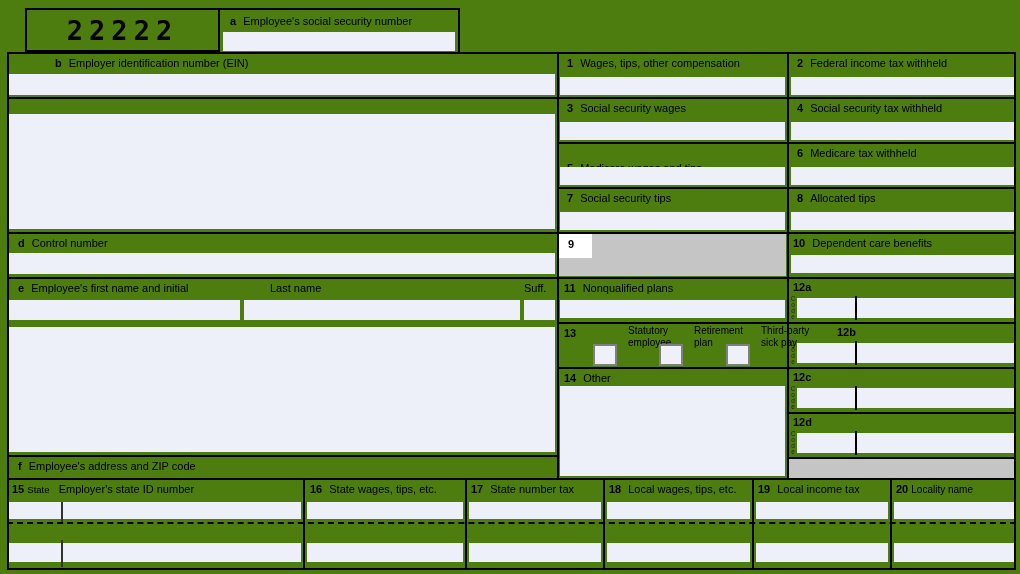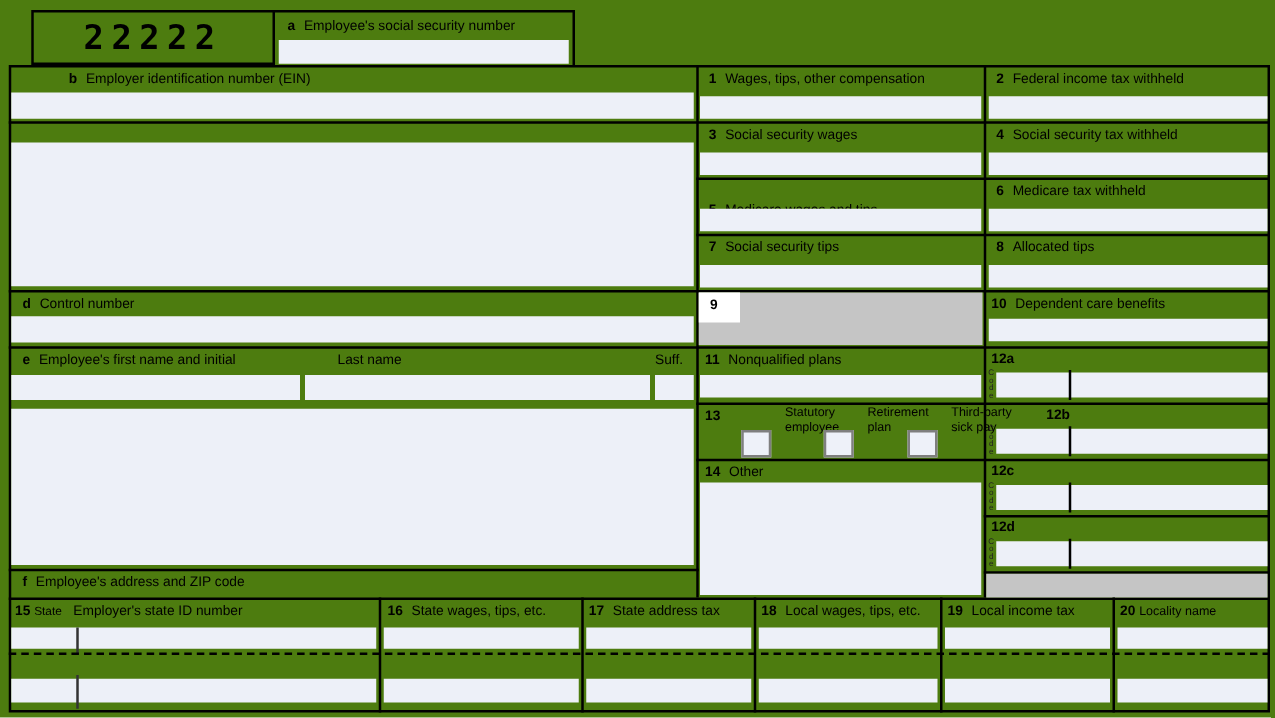--- a/index.html
+++ b/index.html
@@ -141,21 +141,21 @@
   <div class="shade" style="left:789px;top:459px;width:225px;height:19px;"></div>
 
   <div class="ln" style="left:303px;top:478px;width:2px;height:92px;"></div>
   <div class="ln" style="left:465px;top:478px;width:2px;height:92px;"></div>
   <div class="ln" style="left:603px;top:478px;width:2px;height:92px;"></div>
   <div class="ln" style="left:752px;top:478px;width:2px;height:92px;"></div>
   <div class="ln" style="left:890px;top:478px;width:2px;height:92px;"></div>
 
   <span class="lbl" style="left:12px;top:483px;"><span class="bx">15</span>&nbsp;<span class="small">State</span>&nbsp;&nbsp;&nbsp;<span>Employer's state ID number</span></span>
   <span class="lbl" style="left:310px;top:483px;"><span class="bx">16</span><span class="gap"></span><span>State wages, tips, etc.</span></span>
-  <span class="lbl" style="left:471px;top:483px;"><span class="bx">17</span><span class="gap"></span><span>State address tax</span></span>
+  <span class="lbl" style="left:471px;top:483px;"><span class="bx">17</span><span class="gap"></span><span>State number tax</span></span>
   <span class="lbl" style="left:609px;top:483px;"><span class="bx">18</span><span class="gap"></span><span>Local wages, tips, etc.</span></span>
   <span class="lbl" style="left:758px;top:483px;"><span class="bx">19</span><span class="gap"></span><span>Local income tax</span></span>
   <span class="lbl" style="left:896px;top:483px;"><span class="bx">20</span>&nbsp;<span class="small" style="font-size:10px;">Locality name</span></span>
 
   <div class="fld" style="left:9px;top:502px;width:292px;height:17px;"></div>
   <div class="fld" style="left:307px;top:502px;width:156px;height:17px;"></div>
   <div class="fld" style="left:469px;top:502px;width:132px;height:17px;"></div>
   <div class="fld" style="left:607px;top:502px;width:143px;height:17px;"></div>
   <div class="fld" style="left:756px;top:502px;width:132px;height:17px;"></div>
   <div class="fld" style="left:894px;top:502px;width:120px;height:17px;"></div>

